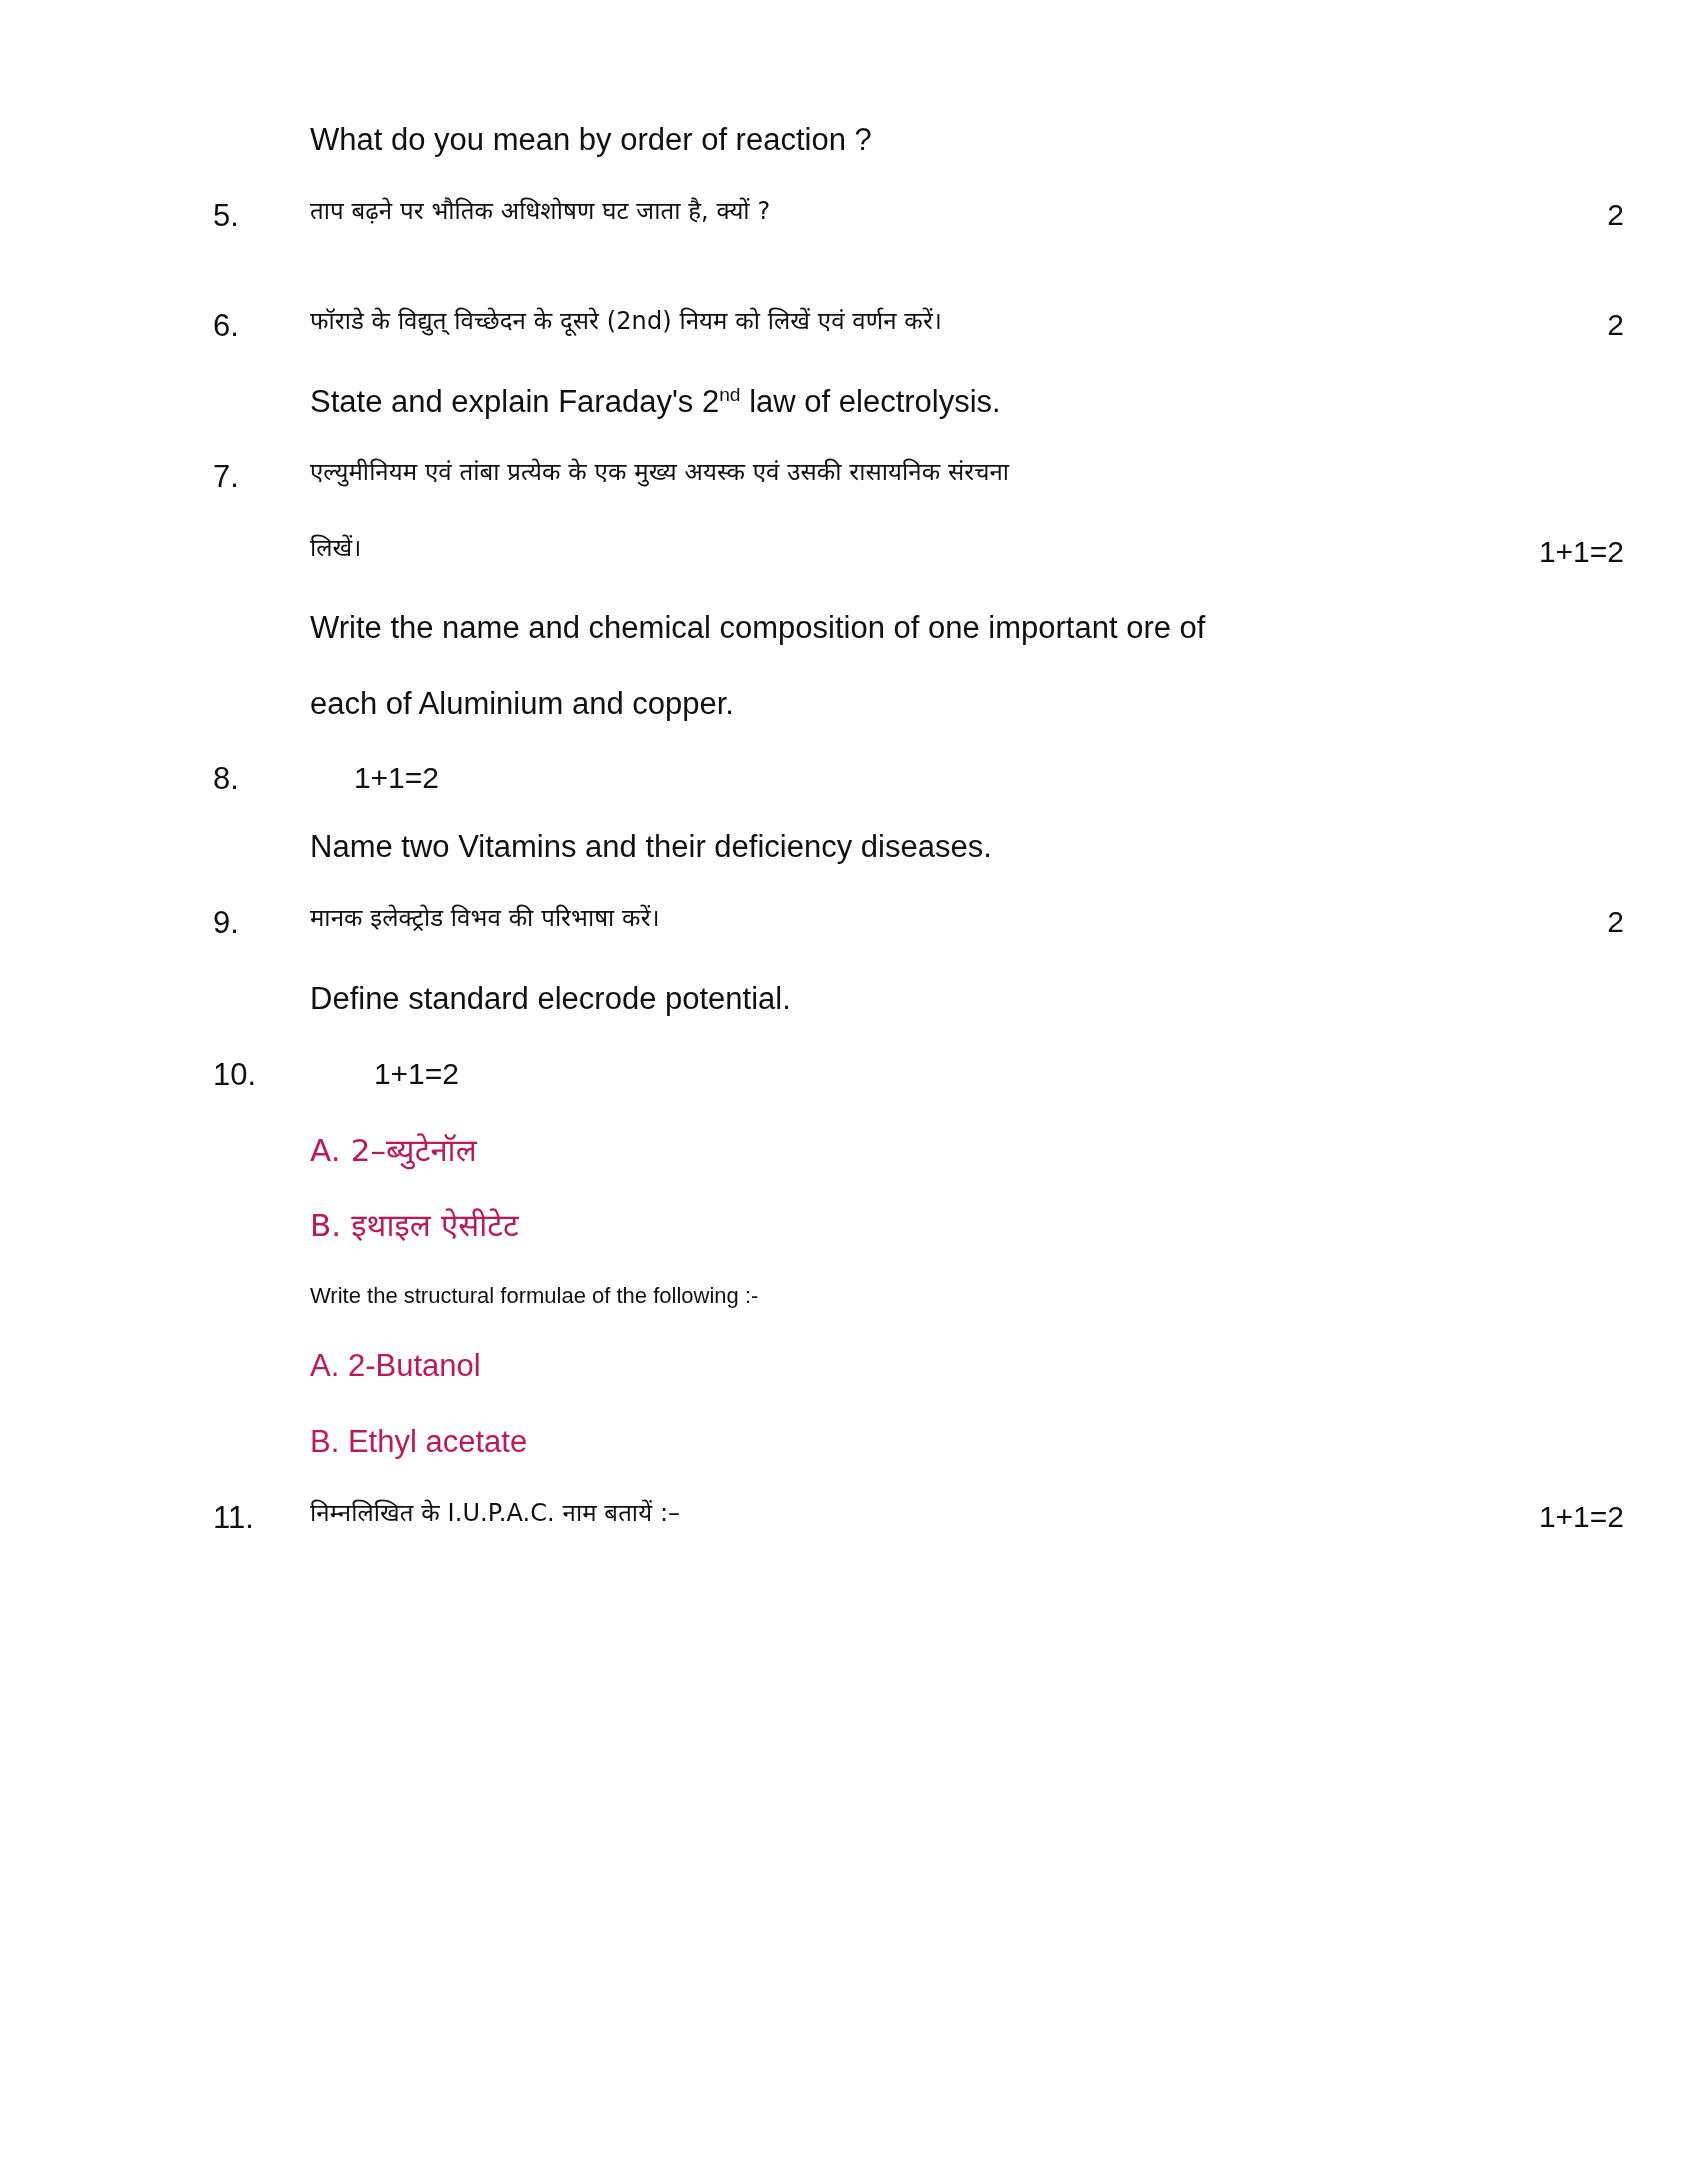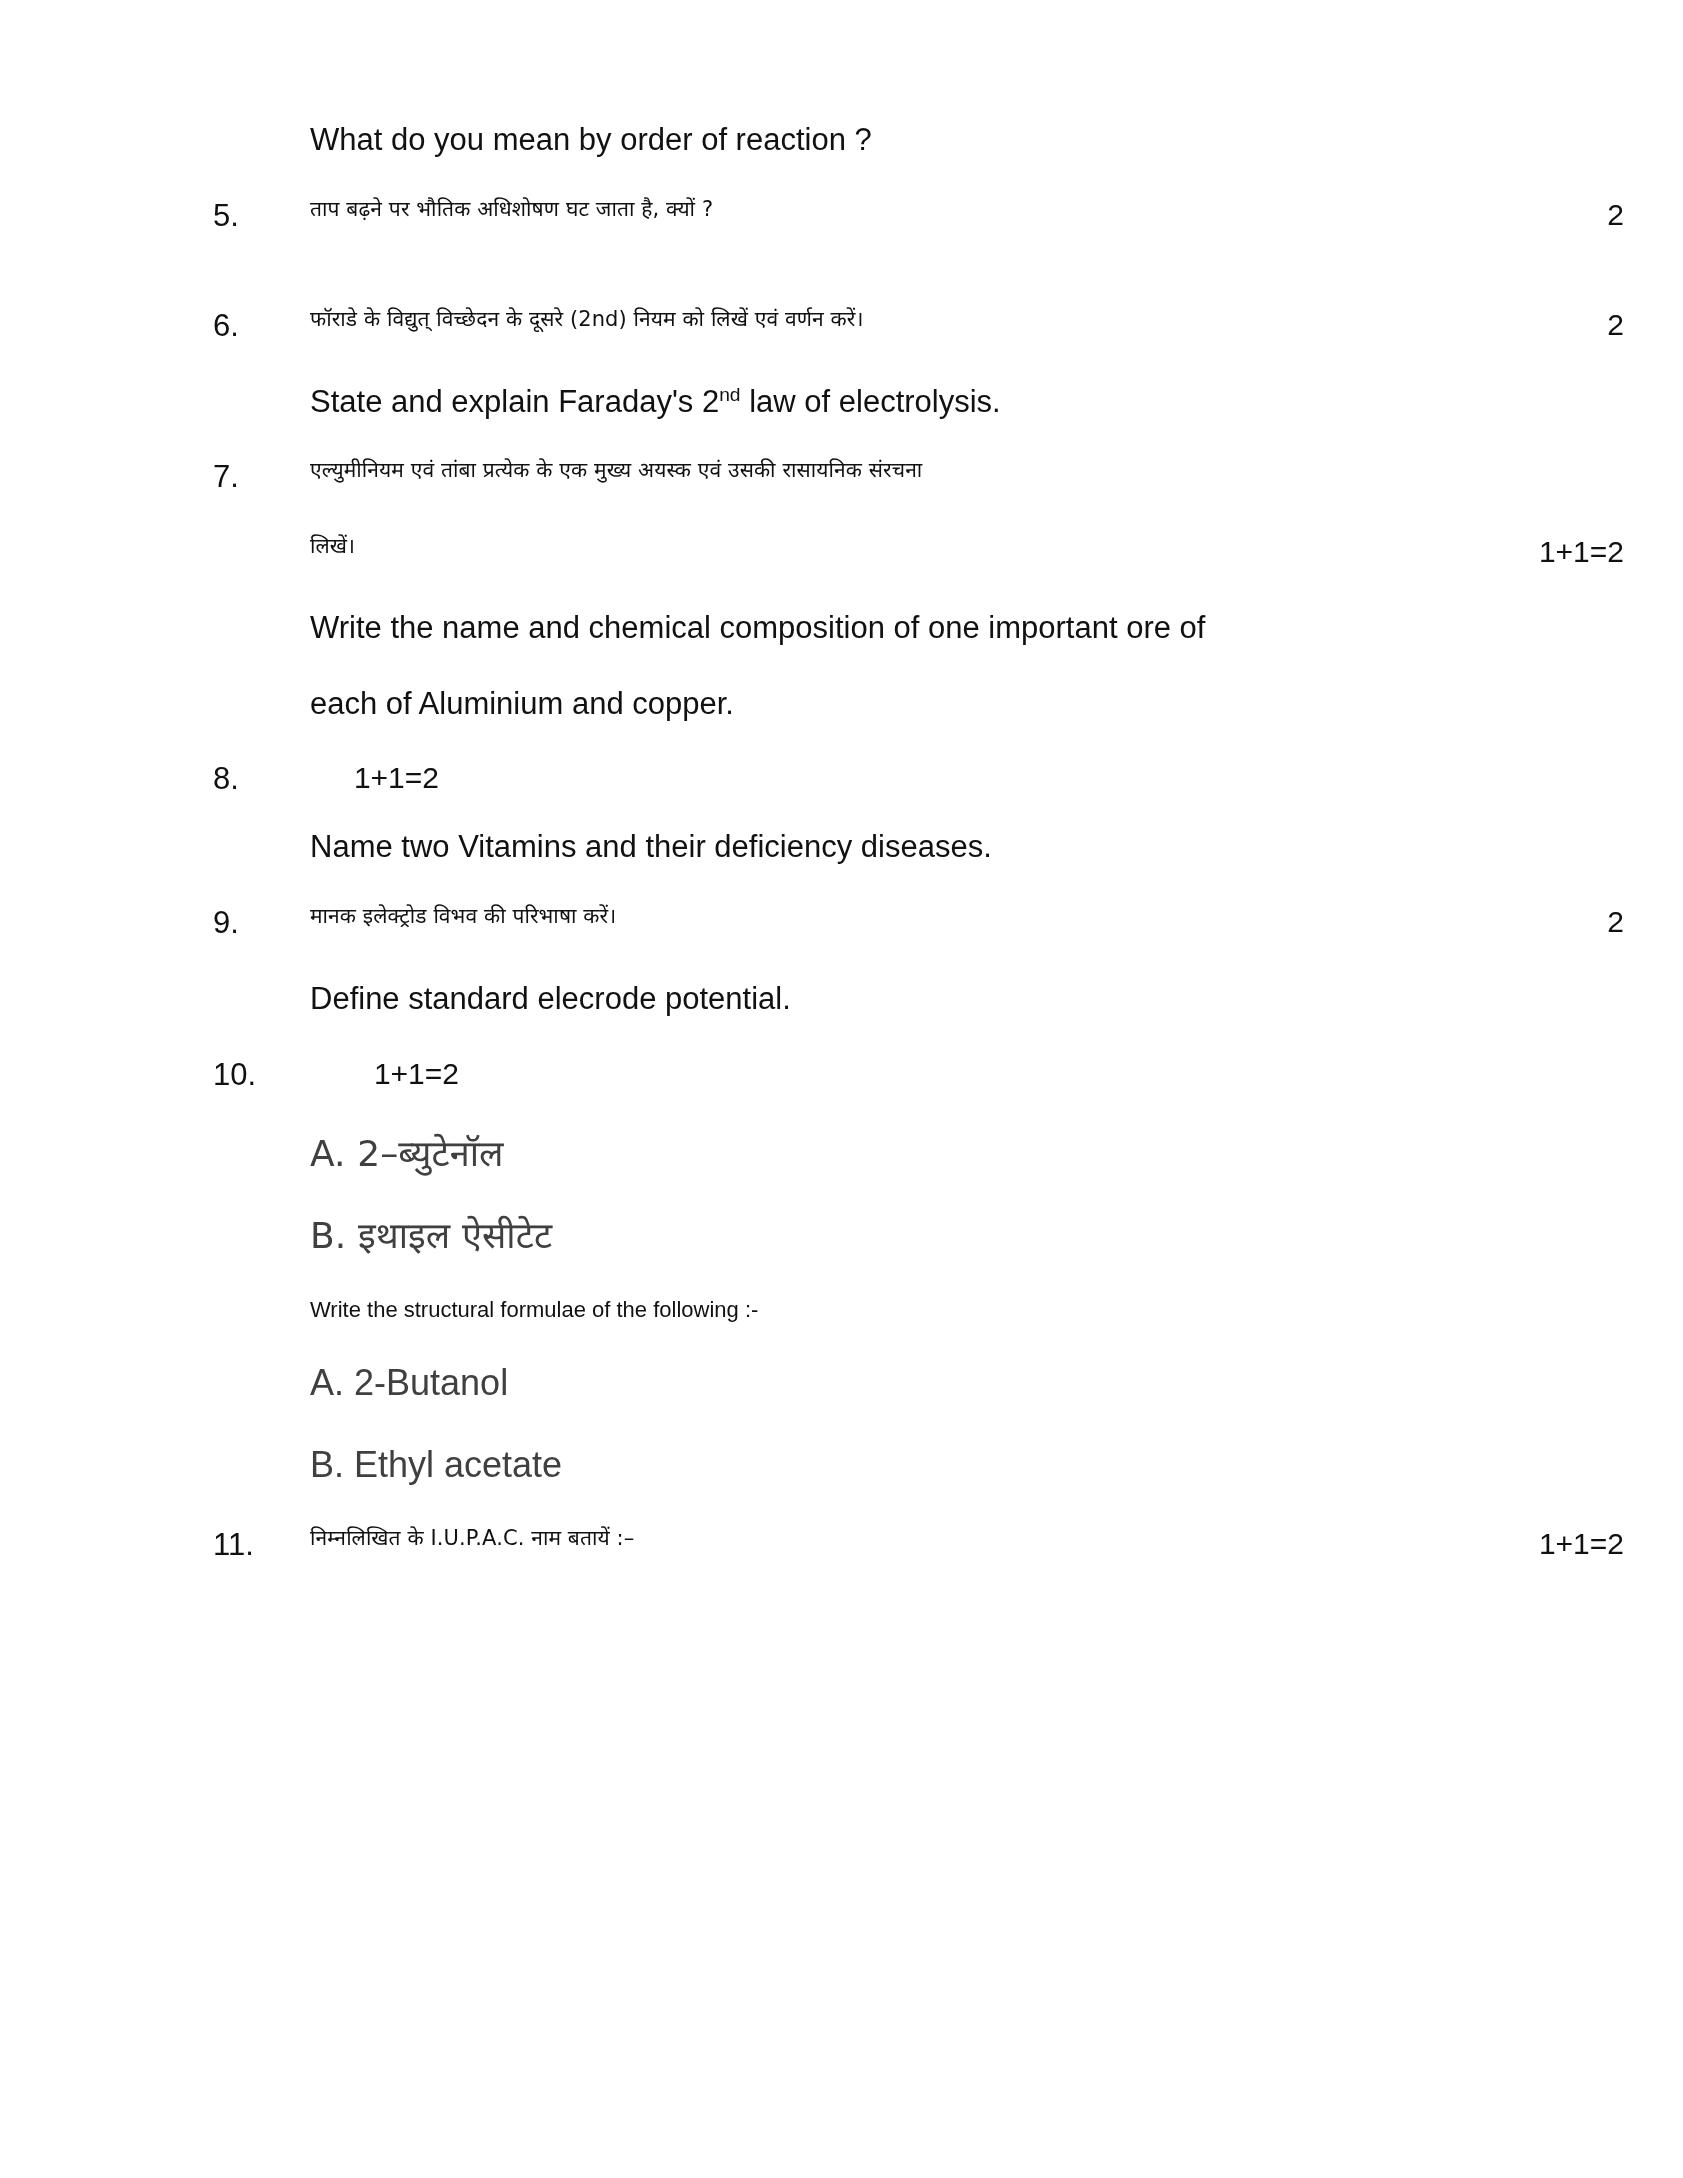--- a/index.html
+++ b/index.html
@@ -53,41 +53,41 @@
   .marks {
     flex: 0 0 auto;
     font-size: 30px;
     line-height: 1.35;
     text-align: right;
     width: 149px;
     color: #111;
   }
   .hi {
     font-family: "DejaVu Sans", sans-serif;
-    font-size: 21px;
+    font-size: 24px;
     letter-spacing: 0.1px;
   }
   .en {
     font-family: "Liberation Sans", sans-serif;
     font-size: 31px;
   }
   .gap-sm { height: 26px; }
   .gap-md { height: 34px; }
   .indent-txt {
     padding-left: 310px;
     padding-right: 59px;
     font-size: 22px;
     line-height: 1.35;
     color: #111;
   }
   .sub-item {
     padding-left: 310px;
-    font-size: 36px;
-    line-height: 1.35;
-    color: #404040;
+    font-size: 31px;
+    line-height: 1.35;
+    color: #be185d;
   }
   sup {
     font-size: 0.62em;
     vertical-align: super;
     line-height: 0;
   }
 </style>
 </head>
 <body>
 

